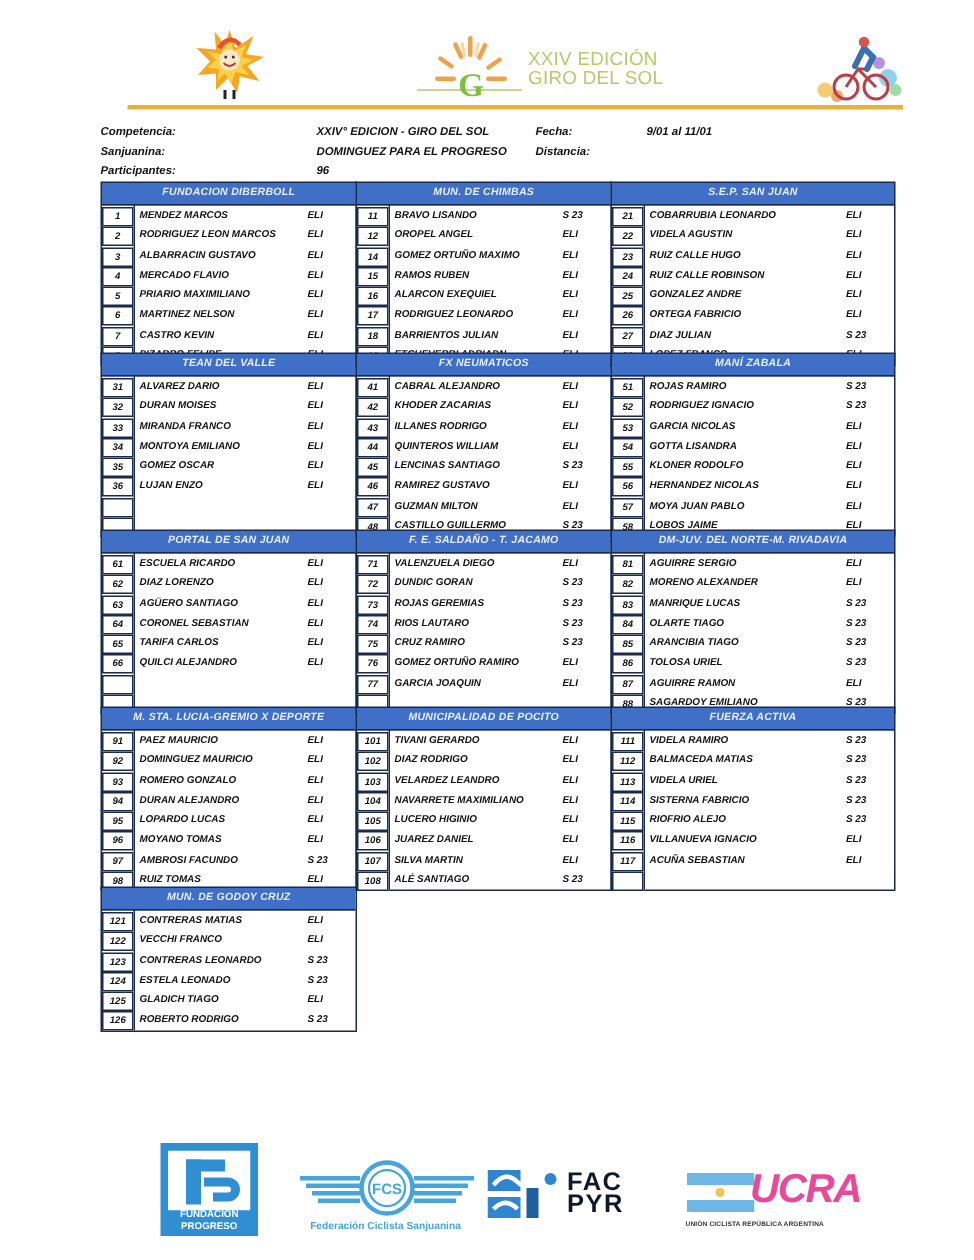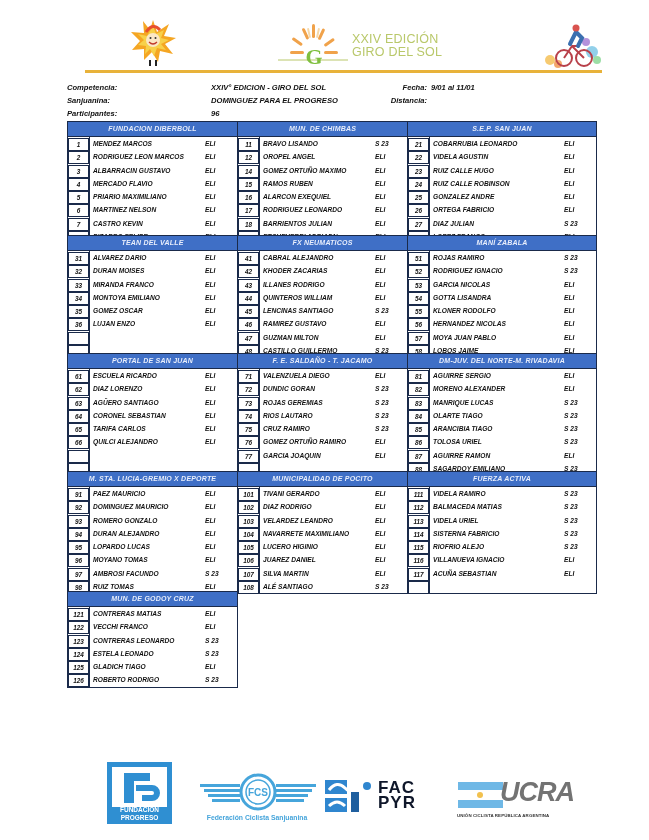--- a/index.html
+++ b/index.html
@@ -8,39 +8,39 @@
   .gold-line { position: absolute; left: 85px; top: 70px; width: 517px; height: 3px; background: #e8b23a; }
   .mascot { position: absolute; left: 128px; top: 18px; width: 50px; height: 50px; }
   .event-logo { position: absolute; left: 268px; top: 20px; width: 180px; height: 48px; }
   .event-title { position: absolute; left: 352px; top: 33px; font-family: "Liberation Sans", sans-serif; font-size: 12.5px; line-height: 13px; color: #b9c86a; letter-spacing: 0.2px; }
   .cyclist { position: absolute; left: 540px; top: 20px; width: 62px; height: 50px; }
 
   .meta { position: absolute; left: 67px; top: 82px; width: 530px; font-family: "Liberation Sans", sans-serif; font-style: italic; font-weight: bold; font-size: 7.6px; }
   .meta-row { position: absolute; height: 12px; line-height: 12px; }
   .meta-label { position: absolute; left: 0; }
   .meta-value { position: absolute; left: 144px; }
-  .meta-label2 { position: absolute; width: 70px; text-align: right; }
+  .meta-label2 { position: absolute; width: 70px; text-align: left; }
   .meta-value2 { position: absolute; text-align: right; }
 
   .table { position: absolute; left: 67px; top: 121px; width: 530px; }
   .col { position: absolute; top: 0; border: 1px solid #1a2a4a; box-sizing: border-box; }
   .col-head { height: 14px; line-height: 14px; background: #3f6fc6; color: #e8eefc; text-align: center; font-family: "Liberation Sans", sans-serif; font-style: italic; font-weight: bold; font-size: 7px; border-bottom: 1px solid #1a2a4a; letter-spacing: 0.2px; white-space: nowrap; overflow: hidden; }
   .row { position: relative; height: 13.3px; line-height: 13.3px; font-family: "Liberation Sans", sans-serif; font-style: italic; font-weight: bold; font-size: 6.6px; white-space: nowrap; }
   .num { position: absolute; left: 0; top: 1px; width: 19px; height: 11px; line-height: 11px; text-align: center; border: 1px solid #1a2a4a; background: #fff; font-size: 6.4px; }
   .row-empty .num { border-color: #1a2a4a; }
   .name { position: absolute; left: 25px; top: 0; }
   .cat { position: absolute; right: 10px; top: 0; width: 22px; text-align: left; }
   .divider { position: absolute; left: 21px; top: 14px; bottom: 0; width: 1px; background: #1a2a4a; }
 
   .footer { position: absolute; left: 0; top: 755px; width: 649px; height: 75px; }
   .fp-logo { position: absolute; left: 107px; top: 762px; width: 65px; height: 62px; background: #2f8fd2; }
   .fp-text { position: absolute; left: 0; bottom: 2px; width: 65px; text-align: center; color: #fff; font-family: "Liberation Sans", sans-serif; font-weight: bold; font-size: 6.5px; line-height: 8px; }
   .fcs-text { position: absolute; left: 197px; top: 814px; width: 120px; text-align: center; color: #46a5db; font-family: "Liberation Sans", sans-serif; font-weight: bold; font-size: 6.8px; }
   .fac-text { position: absolute; left: 378px; top: 780px; color: #0f172a; font-family: "Liberation Sans", sans-serif; font-weight: bold; font-size: 17px; line-height: 15px; letter-spacing: 1px; }
-  .ucra-text { position: absolute; left: 500px; top: 778px; color: #737373; font-family: "Liberation Sans", sans-serif; font-weight: bold; font-style: italic; font-size: 27px; line-height: 28px; letter-spacing: -1px; }
+  .ucra-text { position: absolute; left: 500px; top: 778px; color: #ec4899; font-family: "Liberation Sans", sans-serif; font-weight: bold; font-style: italic; font-size: 27px; line-height: 28px; letter-spacing: -1px; }
   .ucra-sub { position: absolute; left: 457px; top: 813px; width: 145px; color: #333; font-family: "Liberation Sans", sans-serif; font-weight: bold; font-size: 4.4px; letter-spacing: 0.1px; }
 </style>
 </head>
 <body>
 
 <div class="header">
   <svg class="mascot" viewBox="0 0 50 50">
     <polygon points="25,2 29,14 41,6 36,18 48,20 37,26 45,36 32,33 30,44 24,34 16,42 16,31 4,32 12,23 3,14 16,15 15,3 22,12" fill="#f5a623"></polygon>
     <polygon points="25,8 28,16 36,12 33,20 41,22 33,26 38,32 29,30 26,38 22,31 17,36 18,28 10,27 16,22 10,16 19,18" fill="#f7d14a"></polygon>
     <circle cx="25" cy="22" r="7" fill="#fbe7c6"></circle>

